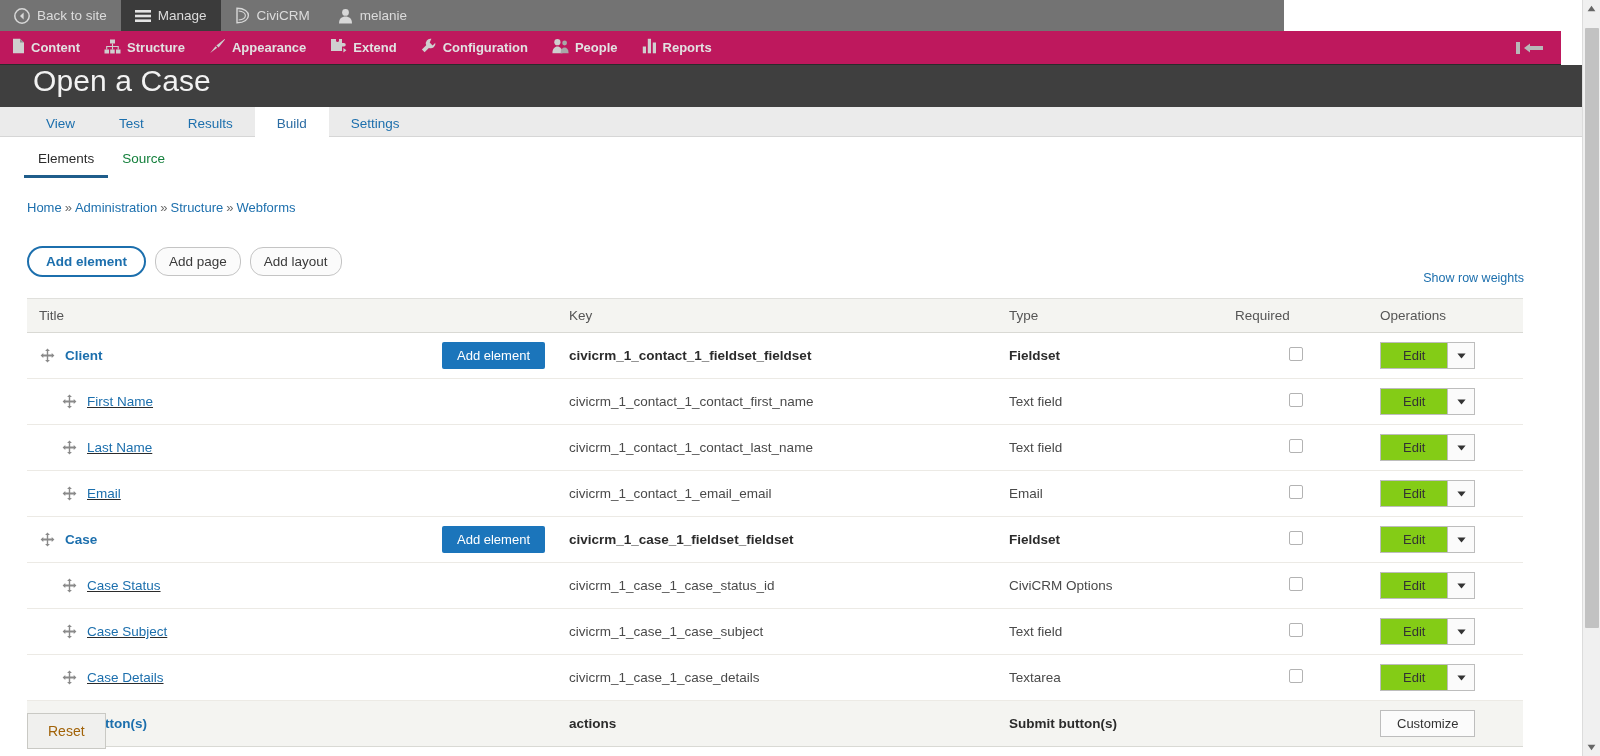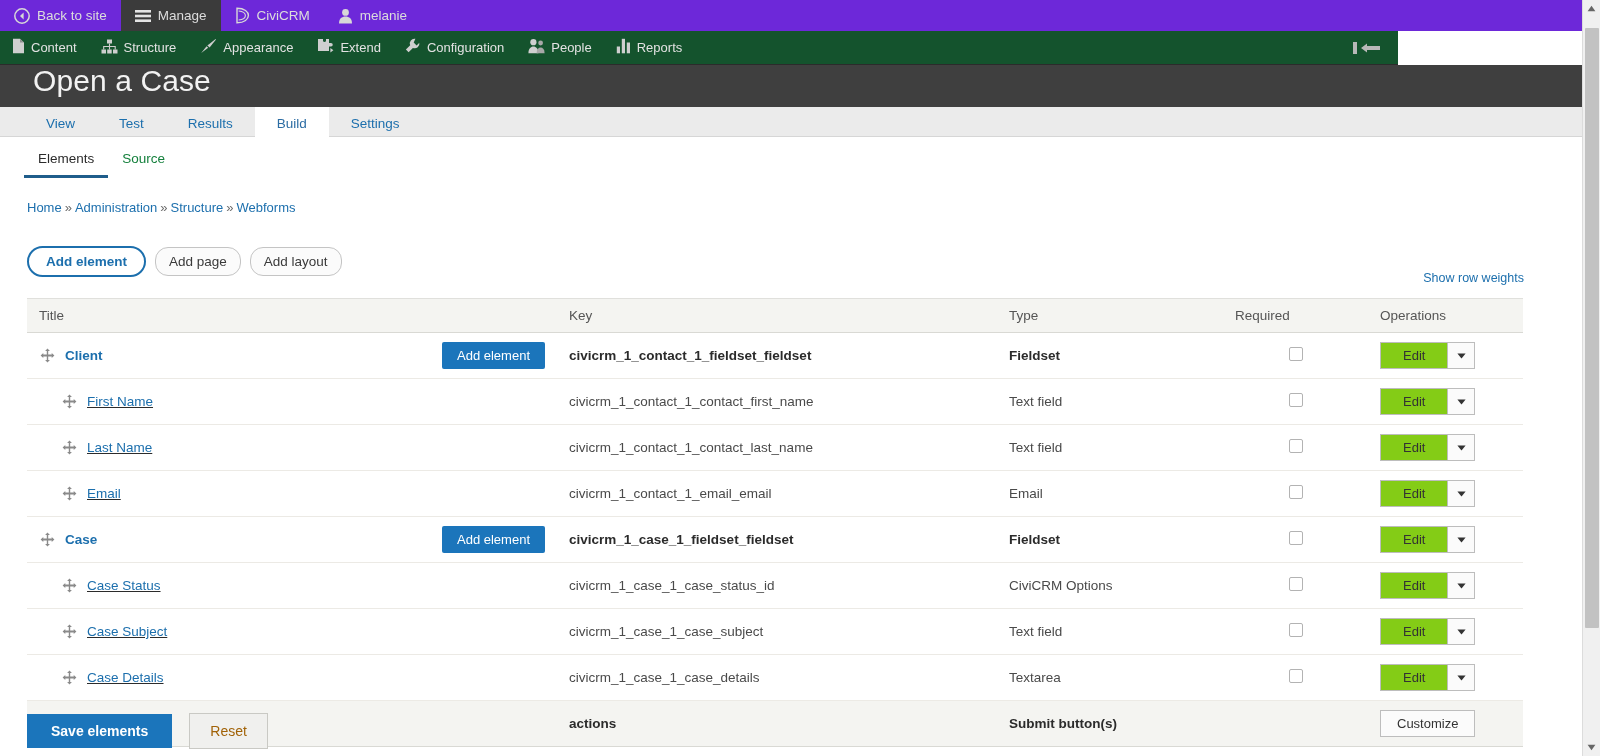--- a/index.html
+++ b/index.html
@@ -8,40 +8,41 @@
     width: 1600px; height: 756px;
     overflow: hidden;
     background: #ffffff;
     font-family: "Liberation Sans", sans-serif;
     font-size: 13px;
     color: #2b2b2b;
   }
 
   
   #toolbar-bar {
-    position: absolute; top: 0; left: 0; width: 1582px; height: 31px;
-    background: #6d28d9;
+    position: absolute; top: 0; left: 0; width: 1284px; height: 31px;
+    background: #737373;
     display: flex; align-items: stretch;
   }
   .tb-tab {
     display: flex; align-items: center; gap: 7px;
     padding: 0 14px;
     color: #dcdcdc;
     font-size: 13.5px;
     white-space: nowrap;
     cursor: pointer;
   }
   .tb-tab.active { background: #3b3b3b; }
   .tb-tab .glyph { display: flex; align-items: center; }
 
   #toolbar-tray {
-    position: absolute; top: 31px; left: 0; width: 1398px; height: 34px;
-    background: #14532d;
+    position: absolute; top: 31px; left: 0; width: 1561px; height: 34px;
+    background: #be185d;
     display: flex; align-items: stretch;
     border-bottom: 1px solid #2b2b2b;
+    font-weight: bold;
   }
   .tray-item {
     display: flex; align-items: center; gap: 6px;
     padding: 0 12px;
     color: #e2e2e2;
     font-size: 13px;
     white-space: nowrap;
     cursor: pointer;
   }
   #tray-collapse {
@@ -675,21 +676,20 @@
         </td>
         <td class="col-key"><span class="key-text bold">actions</span></td>
         <td class="col-type"><span class="type-text bold">Submit button(s)</span></td>
         <td class="col-req" style="text-align: center;"></td>
         <td class="col-ops"><button class="ops-customize">Customize</button></td>
       </tr>
     </tbody>
 </table>
 
 <div id="form-actions">
-  <button class="btn-save">Save elements</button>
   <button class="btn-reset">Reset</button>
 </div>
 
 <div id="scrollbar">
   <div id="sb-up">
     <svg width="9" height="7" viewBox="0 0 9 7">
         <path d="M4.5 0.8 L8.4 6.2 L0.6 6.2 Z" fill="#666"></path>
       </svg>
   </div>
   <div id="sb-thumb"></div>

